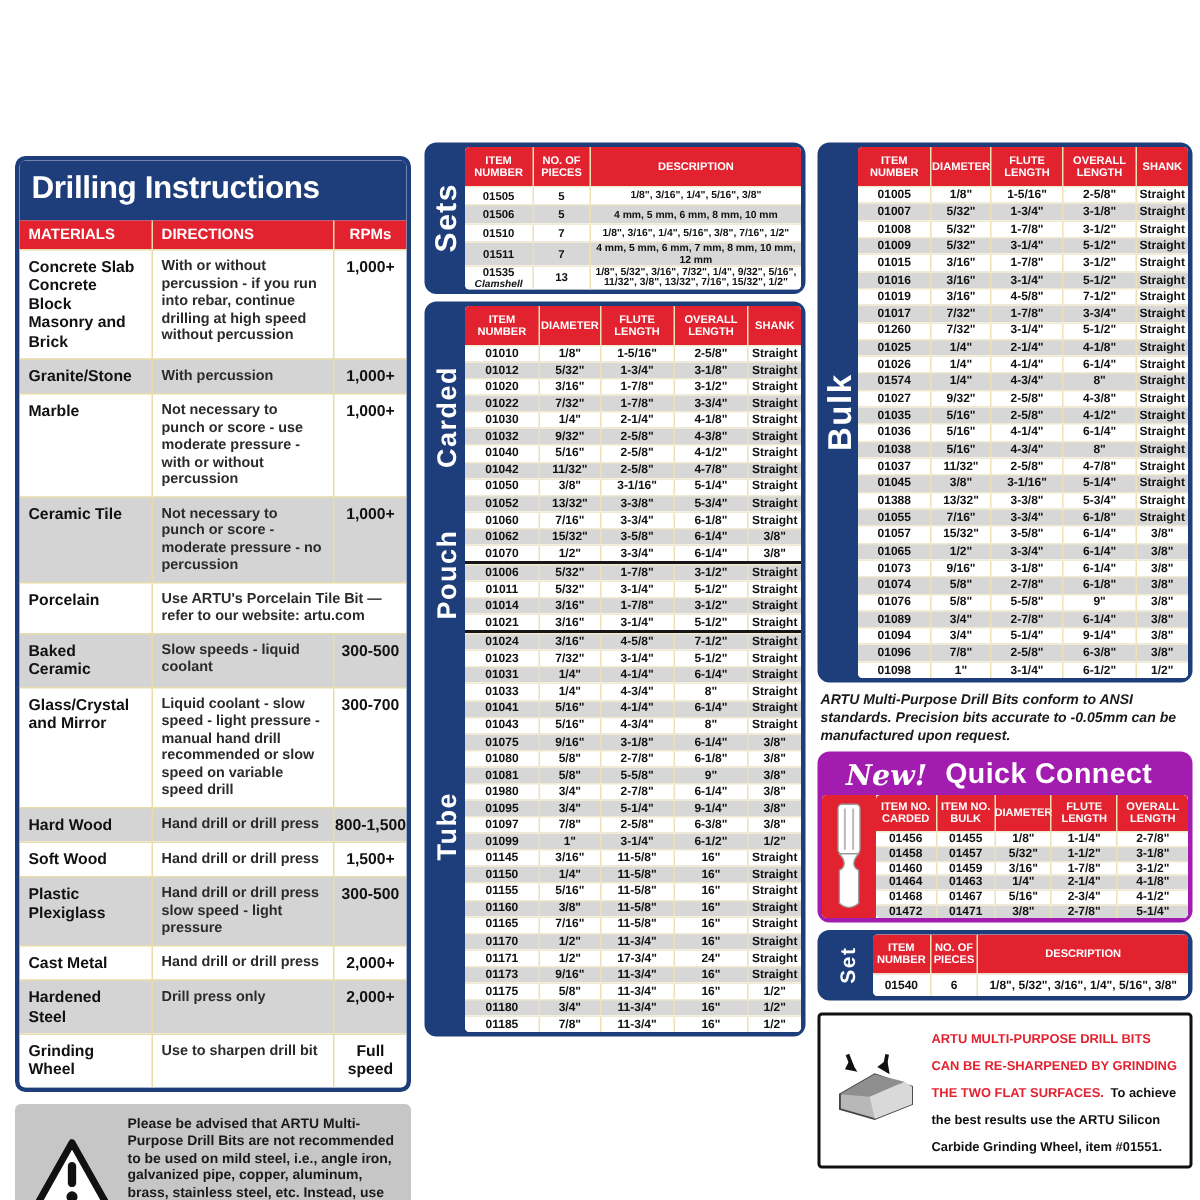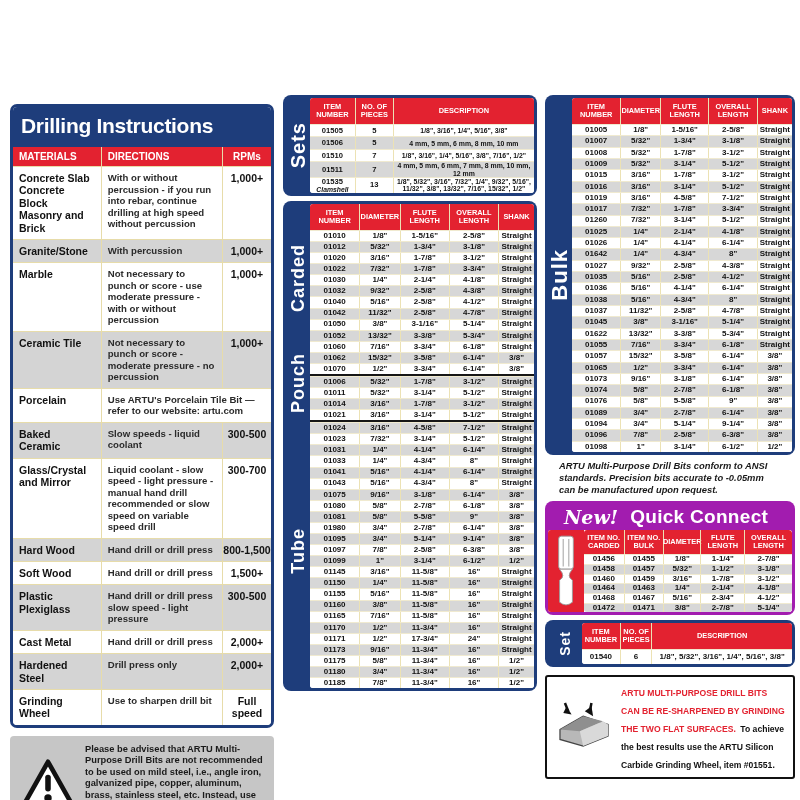--- a/index.html
+++ b/index.html
@@ -55,21 +55,21 @@
   .sets-block .rows{flex:1;}
   .sets-block .tcell{font-size:7.6px;}
   .sets-block .tcell.c2{font-size:6.9px;}
   .main-block{height:490px;margin-top:5px;}
   .main-block .rows{min-height:0;}
 
   
   .right-col{position:absolute;left:545px;top:95px;width:250px;}
   .bulk-block{height:360px;}
   .bulk-block .side-label{font-size:22px;}
-  .bulk-note{margin:5px 14px 6px;font-size:9.4px;font-style:italic;font-weight:bold;color:#1a1a1a;line-height:1.25;}
+  .bulk-note{margin:5px 2px 6px;font-size:9.4px;font-style:italic;font-weight:bold;color:#1a1a1a;line-height:1.25;}
   .qc-block{display:block;background:#a21caf;border-radius:8px;padding:3px;height:114px;box-sizing:border-box;}
   .qc-title{height:26px;display:flex;align-items:center;color:#fff;}
   .qc-new{font-family:"DejaVu Serif",serif;font-style:italic;font-weight:bold;font-size:19px;margin:0 12px 0 16px;}
   .qc-title-text{font-size:19px;font-weight:bold;letter-spacing:0.3px;}
   .qc-body{display:flex;background:#fff;border-radius:3px;overflow:hidden;height:calc(100% - 26px);}
   .qc-icon-col{width:36px;background:#e32230;display:flex;align-items:center;justify-content:center;}
   .qc-body .thead{flex:0 0 24px;}
   .qc-body .rows{flex:1;}
   .set-block{height:47px;margin-top:5px;}
   .set-block .side{width:34px;}
@@ -632,21 +632,21 @@
               <div class="tcell c4" style="width: 16%;">Straight</div>
             </div>
             <div class="trow">
               <div class="tcell c0" style="width: 22%;">01026</div>
               <div class="tcell c1" style="width: 18%;">1/4"</div>
               <div class="tcell c2" style="width: 22%;">4-1/4"</div>
               <div class="tcell c3" style="width: 22%;">6-1/4"</div>
               <div class="tcell c4" style="width: 16%;">Straight</div>
             </div>
             <div class="trow g">
-              <div class="tcell c0" style="width: 22%;">01642</div>
+              <div class="tcell c0" style="width: 22%;">01574</div>
               <div class="tcell c1" style="width: 18%;">1/4"</div>
               <div class="tcell c2" style="width: 22%;">4-3/4"</div>
               <div class="tcell c3" style="width: 22%;">8"</div>
               <div class="tcell c4" style="width: 16%;">Straight</div>
             </div>
             <div class="trow">
               <div class="tcell c0" style="width: 22%;">01027</div>
               <div class="tcell c1" style="width: 18%;">9/32"</div>
               <div class="tcell c2" style="width: 22%;">2-5/8"</div>
               <div class="tcell c3" style="width: 22%;">4-3/8"</div>
@@ -681,21 +681,21 @@
               <div class="tcell c4" style="width: 16%;">Straight</div>
             </div>
             <div class="trow g">
               <div class="tcell c0" style="width: 22%;">01045</div>
               <div class="tcell c1" style="width: 18%;">3/8"</div>
               <div class="tcell c2" style="width: 22%;">3-1/16"</div>
               <div class="tcell c3" style="width: 22%;">5-1/4"</div>
               <div class="tcell c4" style="width: 16%;">Straight</div>
             </div>
             <div class="trow">
-              <div class="tcell c0" style="width: 22%;">01622</div>
+              <div class="tcell c0" style="width: 22%;">01388</div>
               <div class="tcell c1" style="width: 18%;">13/32"</div>
               <div class="tcell c2" style="width: 22%;">3-3/8"</div>
               <div class="tcell c3" style="width: 22%;">5-3/4"</div>
               <div class="tcell c4" style="width: 16%;">Straight</div>
             </div>
             <div class="trow g">
               <div class="tcell c0" style="width: 22%;">01055</div>
               <div class="tcell c1" style="width: 18%;">7/16"</div>
               <div class="tcell c2" style="width: 22%;">3-3/4"</div>
               <div class="tcell c3" style="width: 22%;">6-1/8"</div>

